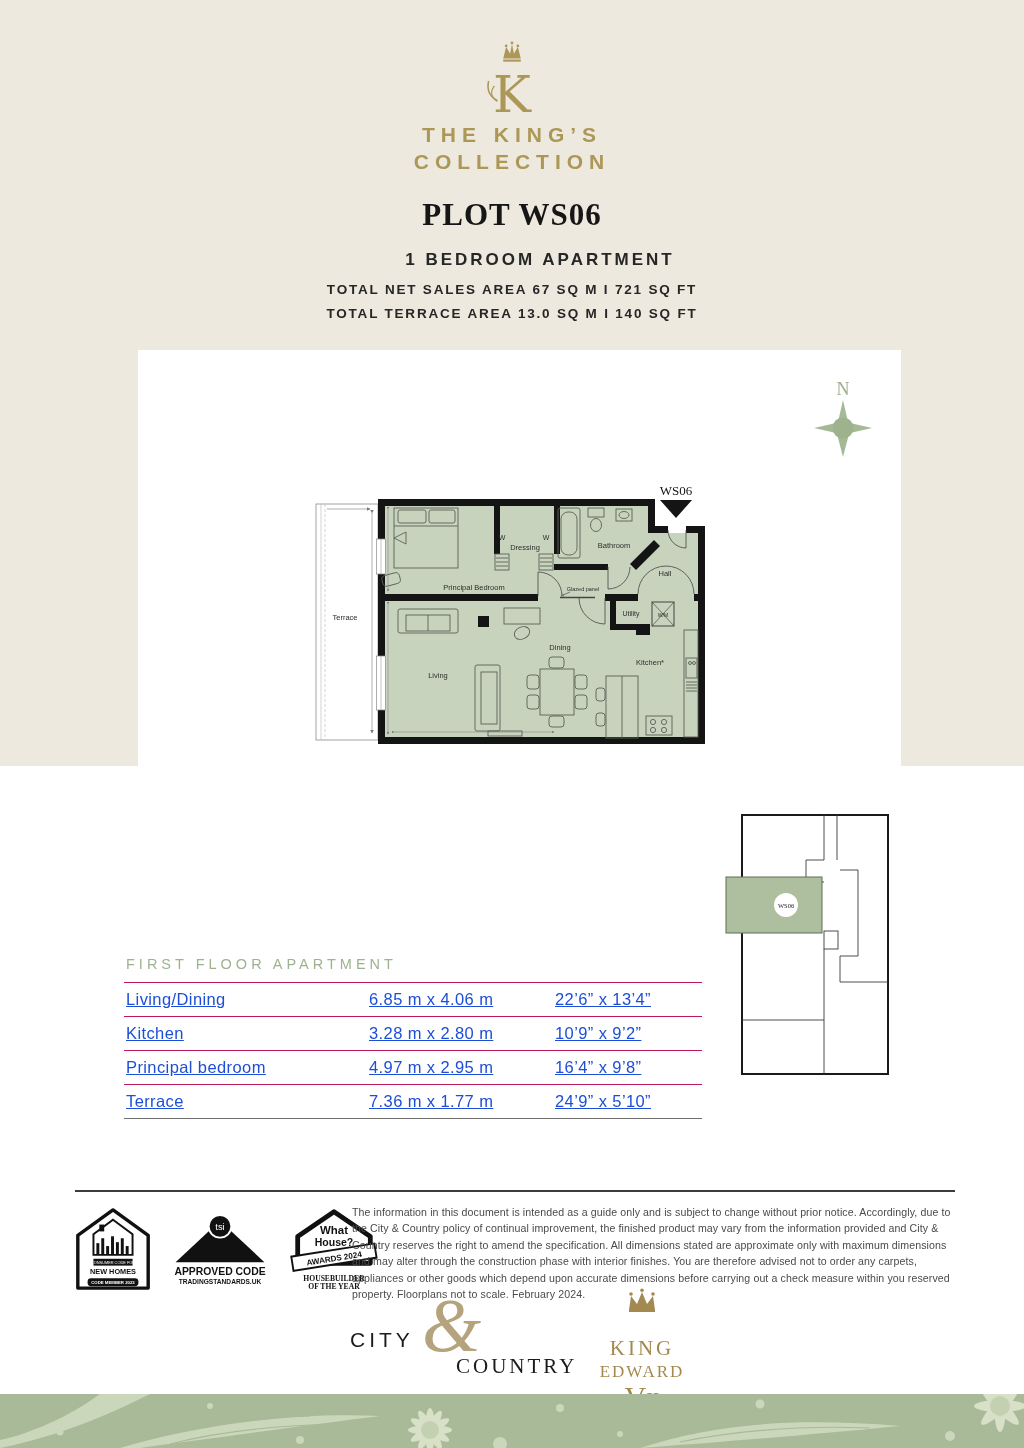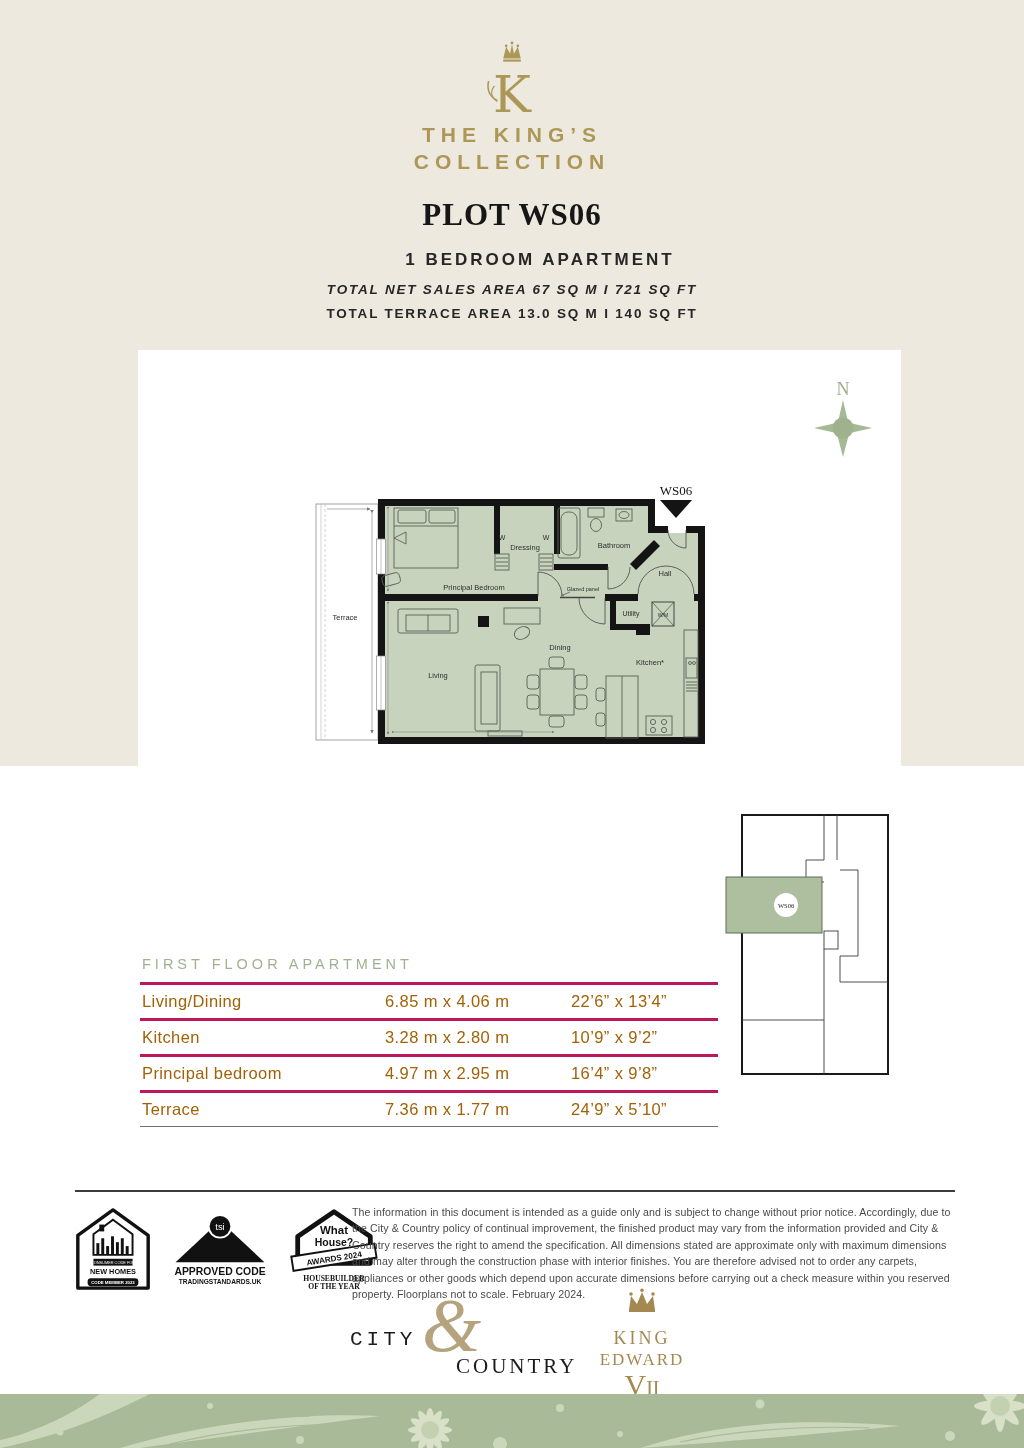--- a/index.html
+++ b/index.html
@@ -8,41 +8,41 @@
   .cream{position:absolute;background:#EDE9DF;}
   .cream-top{top:0;left:0;width:1024px;height:350px;}
   .cream-left{top:350px;left:0;width:138px;height:416px;}
   .cream-right{top:350px;left:901px;width:123px;height:416px;}
   .hdr{position:absolute;left:0;width:1024px;text-align:center;}
   .brand-line{color:#AC9756;font-weight:700;letter-spacing:6px;font-size:21px;line-height:1.25;}
   .plot-title{font-family:Liberation Serif, serif;font-size:31px;font-weight:700;color:#161616;letter-spacing:1px;}
   .subtitle{font-size:17px;letter-spacing:3px;color:#262626;font-weight:700;padding-left:28px;}
   .area{font-size:13.5px;letter-spacing:1.8px;color:#262626;font-weight:700;}
   .fp-label{font-family:"Liberation Sans",sans-serif;fill:#2c2f2a;}
-  .dim-table{position:absolute;left:140px;top:956px;width:578px;}
+  .dim-table{position:absolute;left:124px;top:956px;width:578px;}
   .dim-head{color:#9FB290;font-size:14.5px;letter-spacing:4px;font-weight:500;margin:0 0 10px 2px;}
-  .dim-row{display:flex;border-top:3px solid #be185d;padding:7px 0 7px 2px;
-           font-size:16.5px;color:#a16207;letter-spacing:0.4px;}
+  .dim-row{display:flex;border-top:1px solid #be185d;padding:7px 0 7px 2px;
+           font-size:16.5px;color:#1d4ed8;letter-spacing:0.4px;text-decoration:underline;}
   .dim-row:last-child{border-bottom:1px solid #6F6F6F;}
   .col-room{width:243px;} .col-metric{width:186px;} .col-imp{flex:1;}
   .legend{position:absolute;left:75px;top:1140px;width:880px;text-align:center;
           font-family:"Liberation Serif",serif;font-size:13.5px;color:#2e2e2e;}
   .legend .gap{margin-left:26px;}
   .legend-note{margin-top:8px;}
   .hrule{position:absolute;left:75px;top:1190px;width:880px;height:2px;background:#3c3c3c;}
   .badges{position:absolute;left:70px;top:1206px;display:flex;gap:12px;align-items:center;}
   .disclaimer{position:absolute;left:352px;top:1204px;width:600px;font-size:10.6px;
               line-height:1.55;color:#4a4a4a;letter-spacing:0.1px;}
   .cc-logo{position:absolute;left:350px;top:1298px;width:240px;height:95px;}
-  .cc-city{position:absolute;left:0;top:30px;font-family:Liberation Mono, monospace;font-size:21px;letter-spacing:4px;color:#1b1b1b;}
+  .cc-city{position:absolute;left:0;top:30px;font-family:Liberation Sans, sans-serif;font-size:21px;letter-spacing:4px;color:#1b1b1b;}
   .cc-amp{position:absolute;left:72px;top:-16px;font-family:"Liberation Serif",serif;font-style:italic;font-size:76px;color:#B5A37E;}
   .cc-country{position:absolute;left:106px;top:56px;font-family:"Liberation Serif",serif;font-size:21px;letter-spacing:3px;color:#1b1b1b;}
   .ke-logo{position:absolute;left:592px;top:1288px;width:100px;text-align:center;color:#A3894F;
            font-family:"Liberation Serif",serif;}
-  .ke-king{font-size:18px;letter-spacing:3px;margin-top:12px;}
+  .ke-king{font-size:21px;letter-spacing:3px;margin-top:20px;}
   .ke-edward{font-size:17px;letter-spacing:2px;margin-top:1px;}
   .ke-vii{line-height:0.9;margin-top:1px;}
   .ke-v{font-size:30px;} .ke-ii{font-size:20px;}
   .ke-estate{font-size:6.5px;letter-spacing:1.5px;margin-left:30px;margin-top:0px;}
   .abs{position:absolute;}
 </style>
 </head>
 <body>
 
 <div class="page">
@@ -62,21 +62,21 @@
       <text x="65" y="74" text-anchor="middle" font-family="DejaVu Serif, Liberation Serif, serif" font-size="52" fill="#AC9756">K</text>
       <path d="M50,62 q-12,-6 -9,-20" stroke="#AC9756" stroke-width="1.6" fill="none"></path>
       <path d="M47,47 q-7,9 3,16" stroke="#AC9756" stroke-width="1.2" fill="none"></path>
     </svg>
   </div>
   <div class="hdr brand-line" style="top:149px;">COLLECTION</div>
   <div class="hdr brand-line" style="top:122px;">THE KING’S</div>
 
   <div class="hdr plot-title" style="top:197px;">PLOT WS06</div>
   <div class="hdr subtitle" style="top:250px;">1 BEDROOM APARTMENT</div>
-  <div class="hdr area" style="top:282px;font-style:italic;">TOTAL NET SALES AREA 67 SQ M  I  721 SQ FT</div>
+  <div class="hdr area" style="top:282px;">TOTAL NET SALES AREA 67 SQ M  I  721 SQ FT</div>
   <div class="hdr area" style="top:306px;">TOTAL TERRACE AREA 13.0 SQ M  I  140 SQ FT</div>
 
   <svg class="abs" style="left:810px;top:362px;" width="66" height="100" viewBox="0 0 66 100">
     <text x="33" y="33" text-anchor="middle" font-family="Liberation Serif, serif" font-size="18" fill="#9DAE8D">N</text>
     <g fill="#A6B996">
       <polygon points="33,38 38,60 28,60"></polygon>
       <polygon points="33,95 39,72 27,72"></polygon>
       <polygon points="62,66 40,61 40,71"></polygon>
       <polygon points="4,66 26,61 26,71"></polygon>
     </g>

